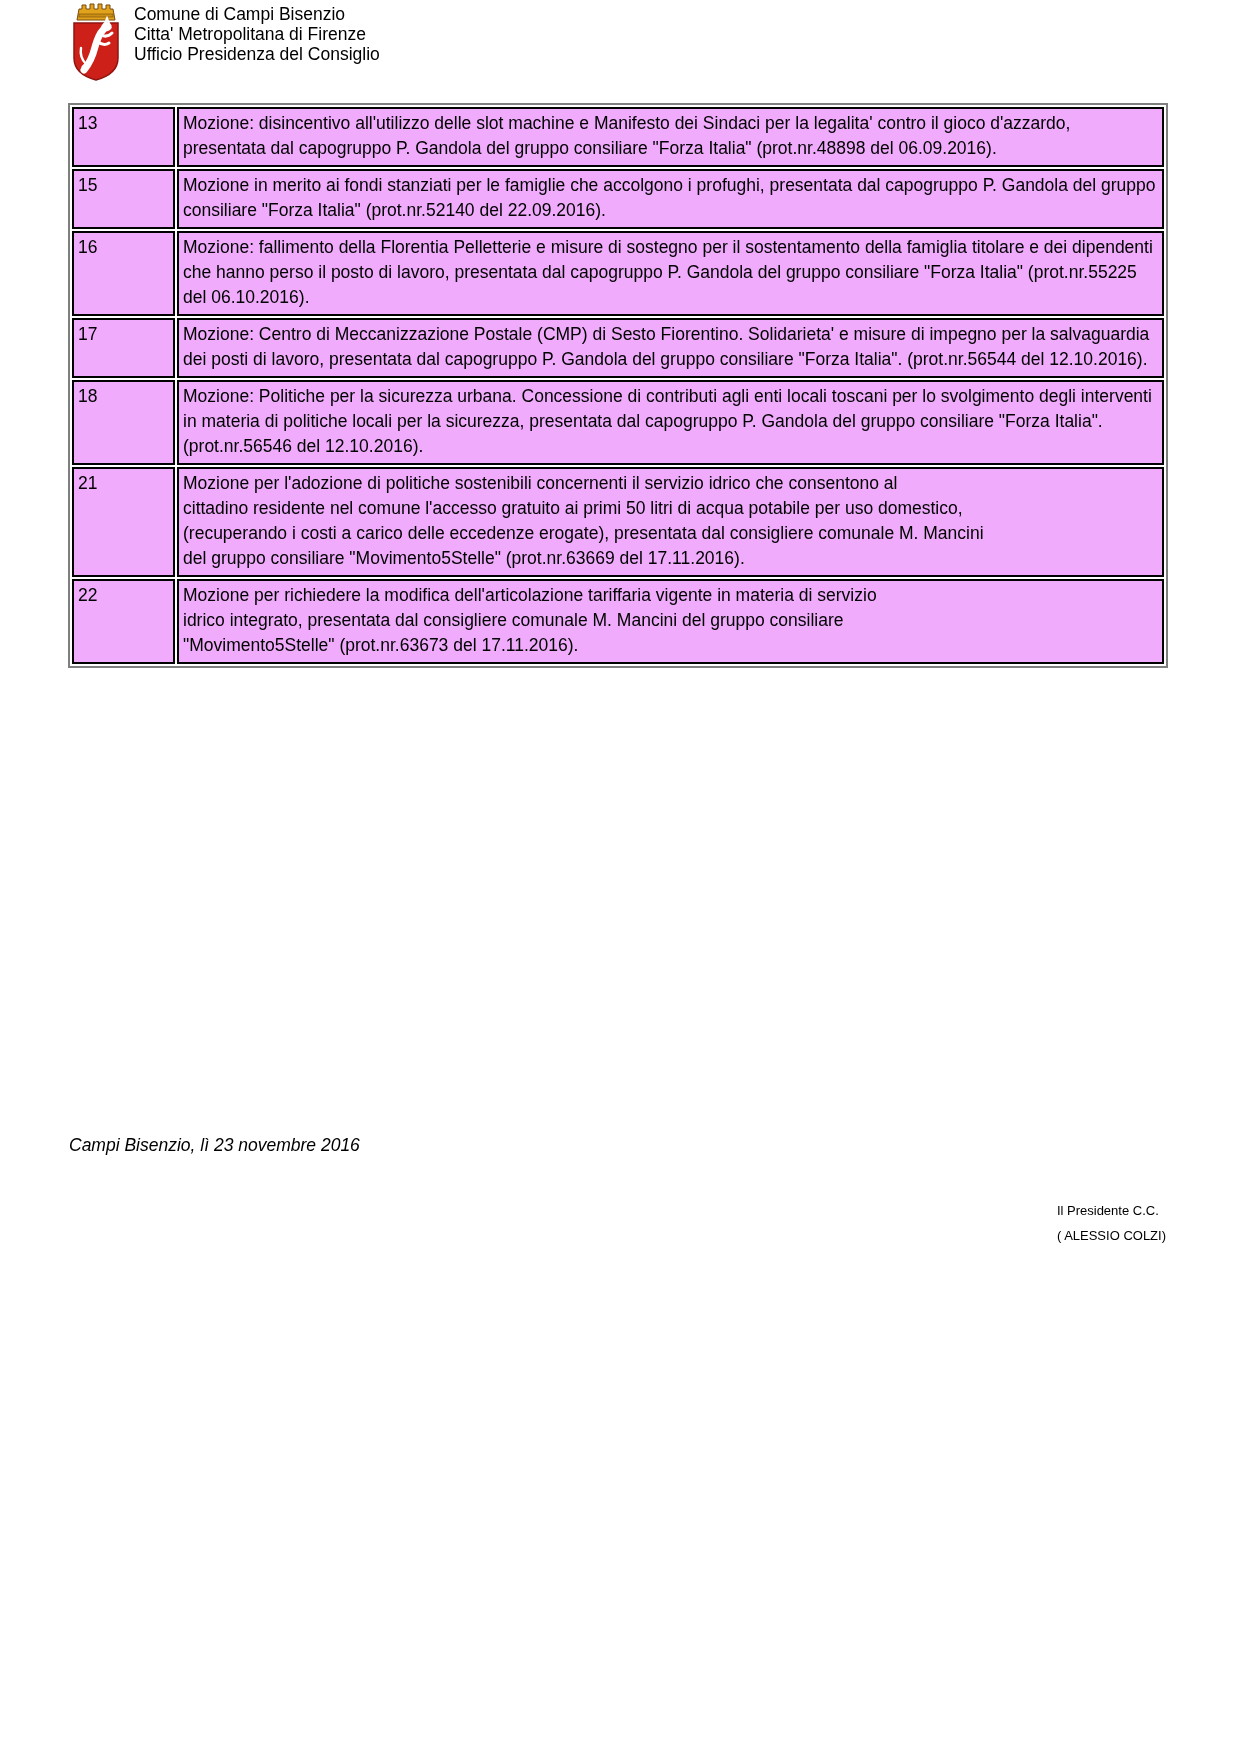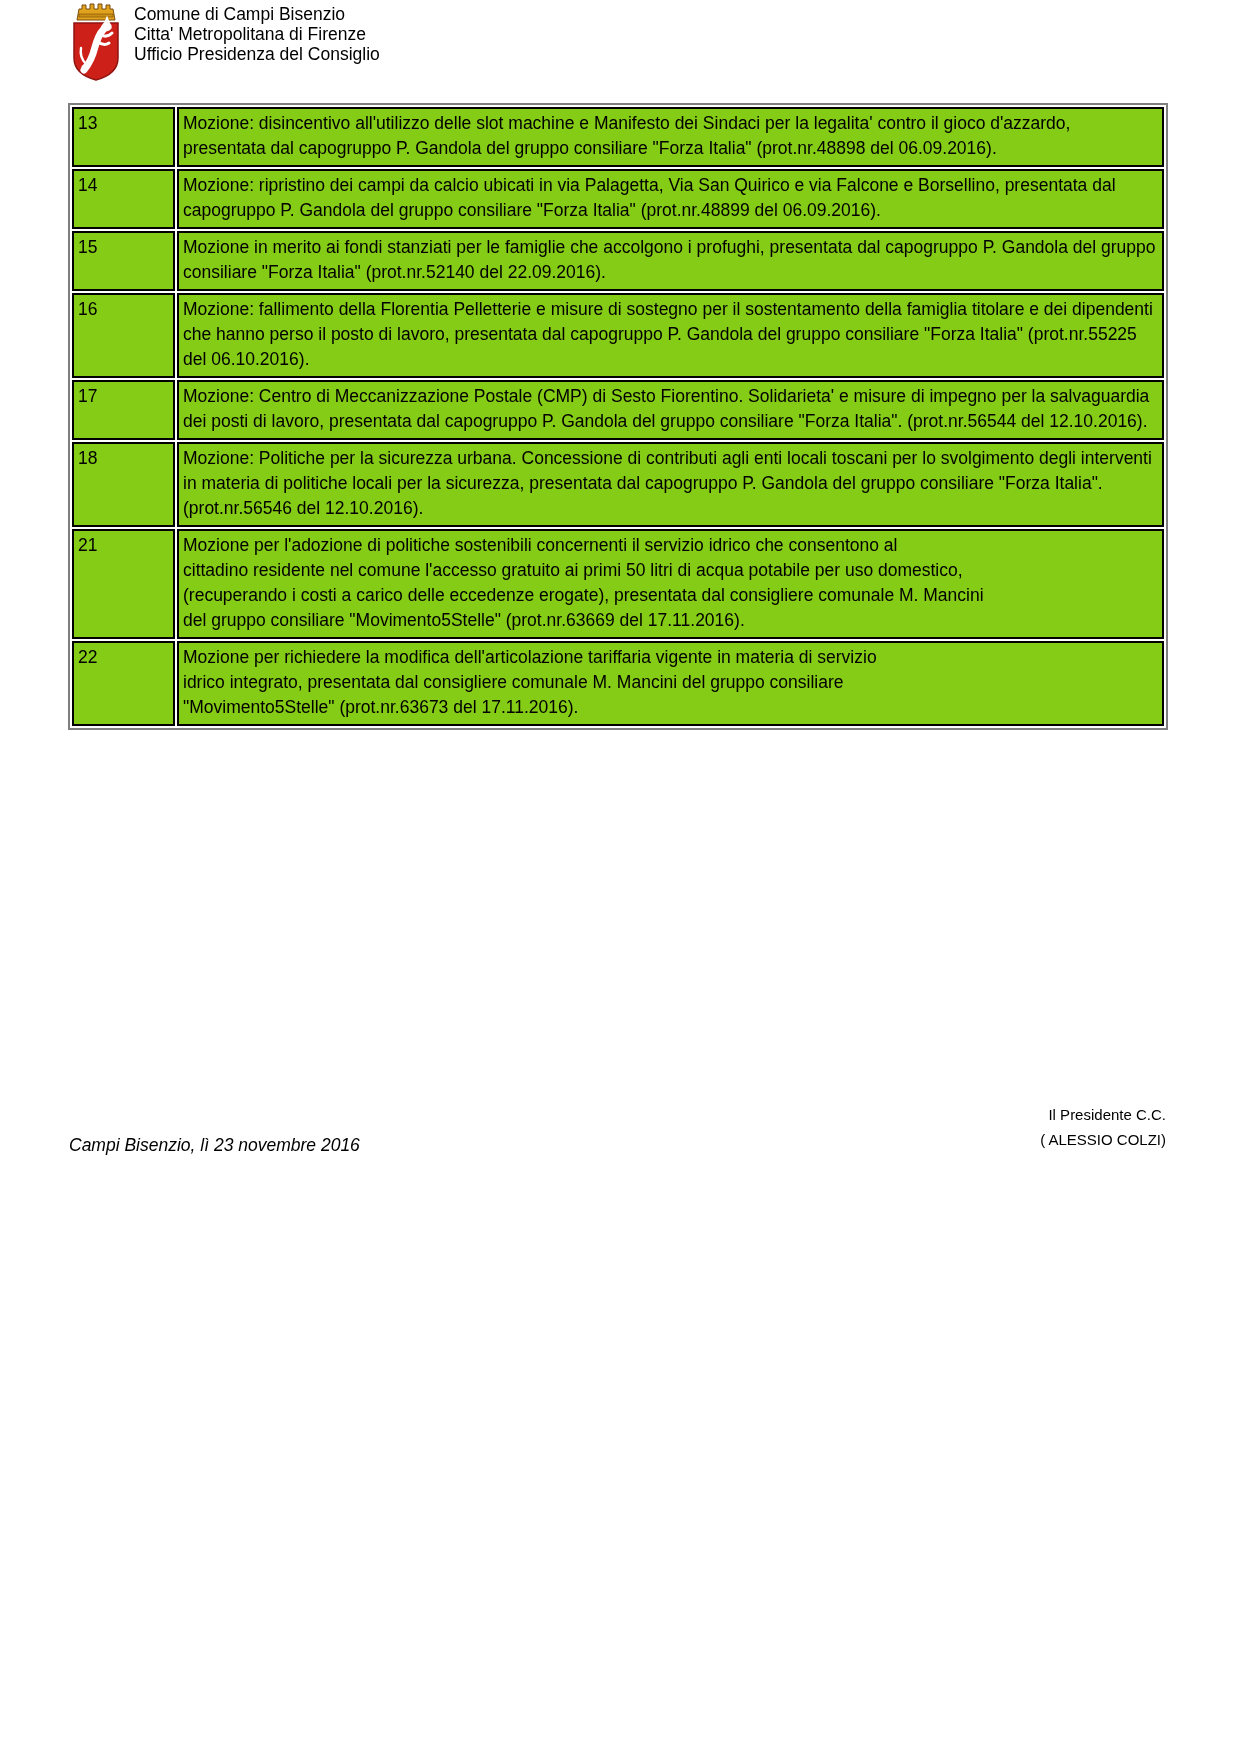--- a/index.html
+++ b/index.html
@@ -25,28 +25,28 @@
     border: 2px solid #7f7f7f;
     background: #ffffff;
     table-layout: fixed;
   }
   table.doc-table td {
     border: 2px solid #000000;
     vertical-align: top;
     font-size: 17.5px;
     line-height: 25px;
     padding: 2px 5px 4px 4px;
-    background: #84cc16;
+    background: #f0abfc;
   }
   td.cell-num { width: 90px; }
   td.cell-text { white-space: pre-wrap; word-wrap: break-word; }
 
   
   .dateline { position: absolute; top: 1134px; left: 69px; font-size: 17.5px; line-height: 22px; font-style: italic; }
-  .signature { position: absolute; top: 1102px; right: 74px; text-align: right; font-size: 15px; line-height: 25px; }
+  .signature { position: absolute; top: 1198px; right: 74px; text-align: left; font-size: 13px; line-height: 25px; }
 </style>
 </head>
 <body>
 
 <div class="page">
 
   <div class="header">
     <svg class="logo" viewBox="0 0 58 80" aria-hidden="true">
 
       <g>
@@ -75,24 +75,20 @@
     </div>
   </div>
 
   <table class="doc-table">
     <tbody>
     <tr>
       <td class="cell-num">13</td>
       <td class="cell-text">Mozione: disincentivo all'utilizzo delle slot machine e Manifesto dei Sindaci per la legalita' contro il gioco d'azzardo, presentata dal capogruppo P. Gandola del gruppo consiliare "Forza Italia" (prot.nr.48898 del 06.09.2016).</td>
     </tr>
 
-    <tr>
-      <td class="cell-num">14</td>
-      <td class="cell-text">Mozione: ripristino dei campi da calcio ubicati in via Palagetta, Via San Quirico e via Falcone e Borsellino, presentata dal capogruppo P. Gandola del gruppo consiliare "Forza Italia" (prot.nr.48899 del 06.09.2016).</td>
-    </tr>
 
     <tr>
       <td class="cell-num">15</td>
       <td class="cell-text">Mozione in merito ai fondi stanziati per le famiglie che accolgono i profughi, presentata dal capogruppo P. Gandola del gruppo consiliare "Forza Italia" (prot.nr.52140 del 22.09.2016).</td>
     </tr>
 
     <tr>
       <td class="cell-num">16</td>
       <td class="cell-text">Mozione: fallimento della Florentia Pelletterie e misure di sostegno per il sostentamento della famiglia titolare e dei dipendenti che hanno perso il posto di lavoro, presentata dal capogruppo P. Gandola del gruppo consiliare "Forza Italia" (prot.nr.55225 del 06.10.2016).</td>
     </tr>

